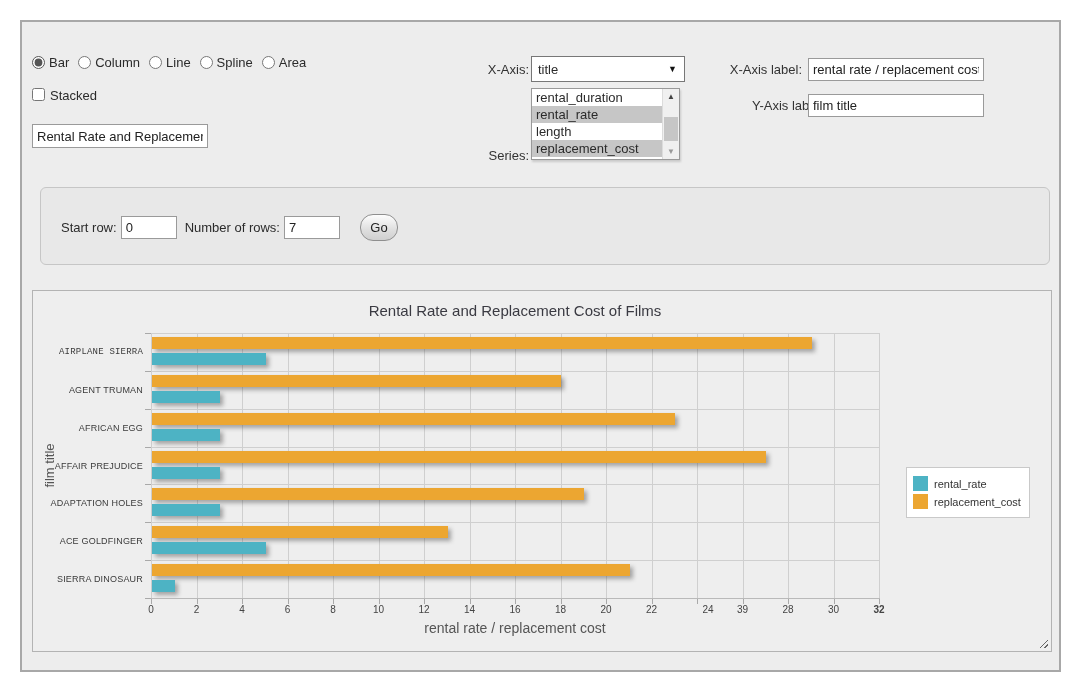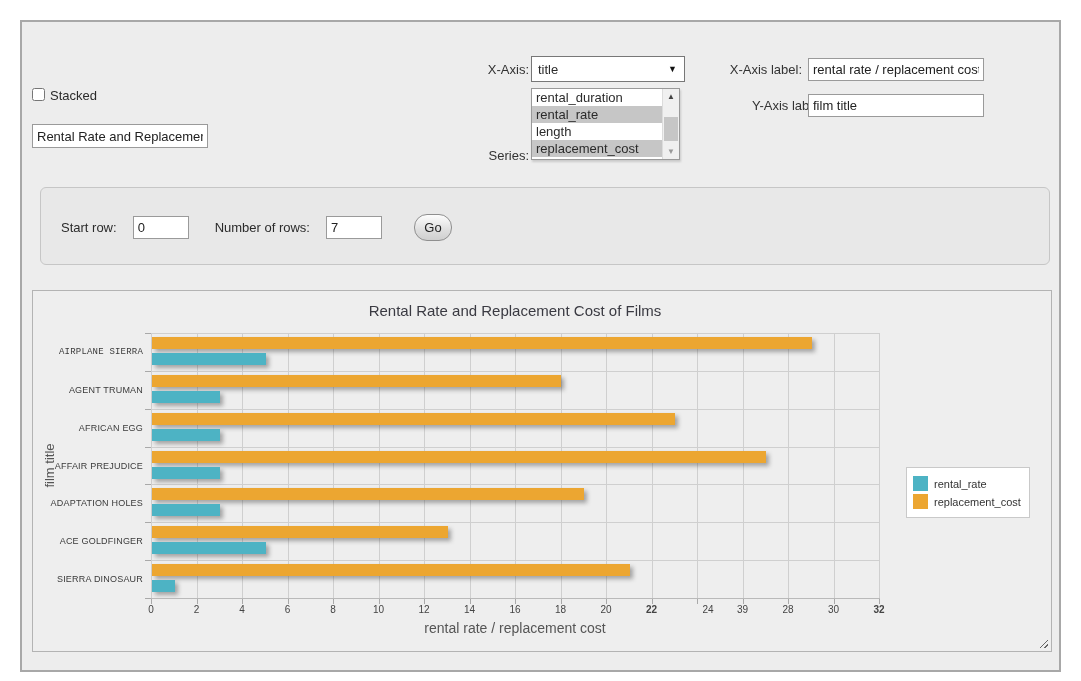--- a/index.html
+++ b/index.html
@@ -42,21 +42,21 @@
     text-align: center; line-height: 15px; color: #444; }
   .lb-btn.up { top: 0; }
   .lb-btn.down { bottom: 0; color: #999; }
   .lb-thumb { position: absolute; left: 1px; width: 14px; top: 28px; height: 24px; background: #c6c6c6; }
 
   .xlabel-input { position: absolute; left: 786px; top: 36px; width: 176px; height: 23px; }
   .ylabel-input { position: absolute; left: 786px; top: 72px; width: 176px; height: 23px; }
 
   .rows-panel { position: absolute; left: 18px; top: 165px; width: 1010px; height: 78px;
     background: #e8e8e8; border: 1px solid #c6c6c6; border-radius: 6px; }
-  .rows-inner { position: absolute; left: 20px; top: 26px; display: flex; align-items: center; gap: 16px; }
+  .rows-inner { position: absolute; left: 20px; top: 26px; display: flex; align-items: center; gap: 4px; }
   .rows-inner input { width: 56px; height: 23px; }
   .go-btn { margin-left: 16px; width: 38px; height: 27px; border-radius: 13px;
     border: 1px solid #8f8f8f; background: linear-gradient(#fdfdfd, #dedede 60%, #cfcfcf);
     font: 13px "Liberation Sans", sans-serif; color: #222; cursor: pointer; }
 
   .chart-box { position: absolute; left: 10px; top: 268px; width: 1020px; height: 362px;
     background: #eeeeee; border: 1px solid #b3b3b3; }
   .chart-title { position: absolute; left: 118px; top: 11px; width: 728px; text-align: center;
     font-size: 15px; color: #3a3a42; }
   .plot { position: absolute; left: 118px; top: 42px; width: 728px; height: 265px; }
@@ -81,20 +81,42 @@
   .legend-text { font-size: 11px; color: #333; white-space: nowrap; }
   .resize-handle { position: absolute; right: 3px; bottom: 3px; width: 11px; height: 11px;
     background: repeating-linear-gradient(-45deg, transparent 0 2px, #666 2px 3px);
     clip-path: polygon(100% 0, 100% 100%, 0 100%); cursor: nwse-resize; }
 </style>
 </head>
 <body>
 
 <div class="fieldset">
 
+  <div class="radio-row">
+      <span class="radio-item">
+        <input type="radio" name="ctype" checked="" style="">
+        <label>Bar</label>
+      </span>
+      <span class="radio-item">
+        <input type="radio" name="ctype" style="">
+        <label>Column</label>
+      </span>
+      <span class="radio-item">
+        <input type="radio" name="ctype" style="">
+        <label>Line</label>
+      </span>
+      <span class="radio-item">
+        <input type="radio" name="ctype" style="">
+        <label>Spline</label>
+      </span>
+      <span class="radio-item">
+        <input type="radio" name="ctype" style="">
+        <label>Area</label>
+      </span>
+    </div>
 
   <div class="check-row">
     <input type="checkbox" id="stacked" style="">
     <label for="stacked">Stacked</label>
   </div>
 
   <input type="text" class="title-input" value="Rental Rate and Replacement Cost of Films" style="">
 
   <div class="form-label lbl-xaxis">X-Axis:</div>
   <div class="fake-select">
@@ -120,21 +142,21 @@
   <div class="form-label lbl-xlabel">X-Axis label:</div>
   <input type="text" class="xlabel-input" value="rental rate / replacement cost" style="">
 
   <div class="form-label lbl-ylabel">Y-Axis label:</div>
   <input type="text" class="ylabel-input" value="film title" style="">
 
   <div class="rows-panel">
     <div class="rows-inner">
       <span>Start row:</span>
       <input type="text" value="0" style="">
-      <span style="margin-left:10px">Number of rows:</span>
+      <span style="margin-left:4px">Number of rows:</span>
       <input type="text" value="7" style="">
       <button class="go-btn">Go</button>
     </div>
   </div>
 
   <div class="chart-box">
     <div class="chart-title">Rental Rate and Replacement Cost of Films</div>
     <div class="plot" id="plot">
         <div class="vgrid" style="left: 0px;"></div>
         <div class="vgrid" style="left: 45.5px;"></div>
@@ -194,21 +216,21 @@
         <div class="xtick-label" style="left: 376px;">12</div>
         <div class="xtickmark" style="left: 436.5px;"></div>
         <div class="xtick-label" style="left: 421.5px;">14</div>
         <div class="xtickmark" style="left: 482px;"></div>
         <div class="xtick-label" style="left: 467px;">16</div>
         <div class="xtickmark" style="left: 527.5px;"></div>
         <div class="xtick-label" style="left: 512.5px;">18</div>
         <div class="xtickmark" style="left: 573px;"></div>
         <div class="xtick-label" style="left: 558px;">20</div>
         <div class="xtickmark" style="left: 618.5px;"></div>
-        <div class="xtick-label" style="left: 603.5px; font-weight: bold;">22</div>
+        <div class="xtick-label" style="left: 603.5px;">22</div>
         <div class="xtickmark" style="left: 664px;"></div>
         <div class="xtick-label" style="left: 660px;">24</div>
         <div class="xtickmark" style="left: 709.5px;"></div>
         <div class="xtick-label" style="left: 694.5px;">39</div>
         <div class="xtickmark" style="left: 755px;"></div>
         <div class="xtick-label" style="left: 740px;">28</div>
         <div class="xtickmark" style="left: 800.5px;"></div>
         <div class="xtick-label" style="left: 785.5px;">30</div>
         <div class="xtickmark" style="left: 846px;"></div>
         <div class="xtick-label" style="left: 831px; font-weight: bold;">32</div>

